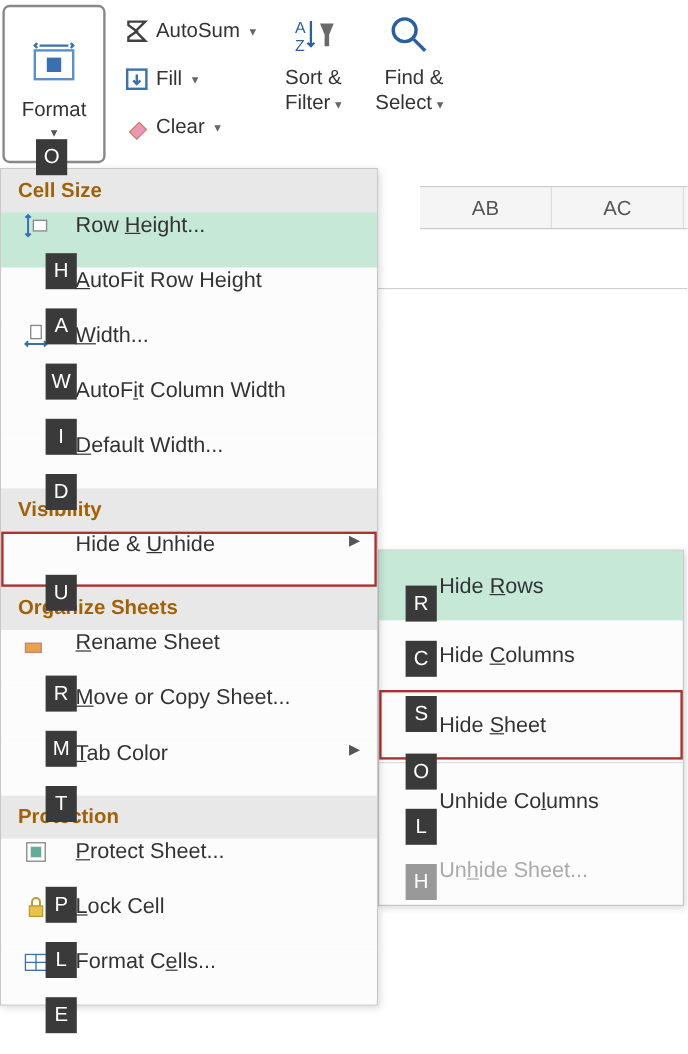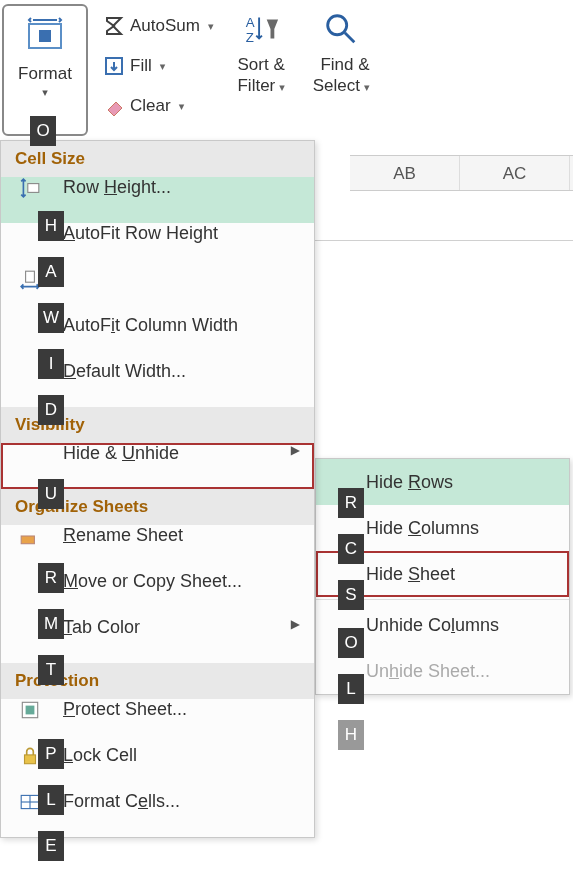--- a/index.html
+++ b/index.html
@@ -1,20 +1,20 @@
 <!DOCTYPE html>
 <html><head>
 <meta charset="utf-8">
 <style>
 * { margin: 0; padding: 0; box-sizing: border-box; font-family: 'Segoe UI', Tahoma, sans-serif; }
 body { background: #fff; width: 573px; height: 878px; position: relative; overflow: hidden; }
 
 .ribbon { display: flex; align-items: flex-start; padding: 4px 0 0 2px; background: #fff; height: 140px; }
 
-.format-btn { width: 86px; height: 132px; border: 2px solid #888; border-radius: 6px; background: #fff; display: flex; flex-direction: column; align-items: center; justify-content: flex-start; padding-top: 8px; cursor: pointer; position: relative; }
+.format-btn { width: 86px; height: 132px; border: 2px solid #888; border-radius: 6px; background: #fff; display: flex; flex-direction: column; align-items: center; justify-content: center; padding-top: 8px; cursor: pointer; position: relative; }
 .format-btn .fmt-icon { width: 44px; height: 44px; margin-bottom: 6px; }
 .format-btn .fmt-label { font-size: 17px; color: #333; }
 .format-btn .caret { font-size: 11px; color: #555; margin-top: 2px; }
 
 .ribbon-col { display: flex; flex-direction: column; gap: 8px; padding: 6px 10px 0 14px; }
 .ribbon-item { display: flex; align-items: center; gap: 4px; font-size: 17px; color: #333; cursor: pointer; height: 32px; }
 .ribbon-item .ic { width: 24px; height: 24px; display: inline-flex; align-items: center; justify-content: center; }
 .ribbon-item .caret { font-size: 11px; color: #666; margin-left: 4px; }
 
 .big-group { display: flex; flex-direction: column; align-items: center; padding: 4px 14px 0 14px; cursor: pointer; }
@@ -29,21 +29,21 @@
 .menu-item .mi-text { flex: 1; }
 .menu-item .mi-text u { text-decoration: underline; }
 .menu-item .arrow { position: absolute; right: 14px; font-size: 12px; color: #555; }
 .menu-item.hov { background: #c5e8d7; }
 .menu-item.boxed { outline: 2px solid #a93333; outline-offset: -2px; }
 
 .key { position: absolute; background: #3a3a3a; color: #fff; width: 26px; height: 30px; display: flex; align-items: center; justify-content: center; font-size: 17px; font-weight: 500; z-index: 50; }
 .key.dim { background: #999; }
 
 .submenu { position: absolute; left: 315px; top: 458px; width: 255px; background: #fcfcfc; border: 1px solid #c8c8c8; box-shadow: 2px 2px 6px rgba(0,0,0,0.15); z-index: 15; }
-.submenu .sm-item { height: 46px; display: flex; align-items: center; padding-left: 50px; font-size: 18px; color: #333; cursor: pointer; position: relative; }
+.submenu .sm-item { height: 58px; display: flex; align-items: center; padding-left: 50px; font-size: 18px; color: #333; cursor: pointer; position: relative; }
 .submenu .sm-item.hov { background: #c5e8d7; }
 .submenu .sm-item.boxed { outline: 2px solid #a93333; outline-offset: -2px; }
 .submenu .sm-item.dis { color: #aaa; cursor: default; }
 .submenu .sep { height: 1px; background: #ddd; margin: 2px 0; }
 
 .sheet-bg { position: absolute; left: 315px; top: 140px; right: 0; bottom: 0; background: #fff; z-index: 1; }
 .sheet-bg .rowline { position: absolute; left: 0; right: 0; height: 1px; background: #d0d0d0; }
 .colhdr { position: absolute; top: 155px; height: 36px; background: #f5f5f5; border-top: 1px solid #ccc; border-bottom: 1px solid #ccc; z-index: 2; display: flex; }
 .colhdr .ch { width: 110px; text-align: center; line-height: 36px; font-size: 17px; color: #555; border-right: 1px solid #ddd; }
 </style>
@@ -144,20 +144,21 @@
     <span class="mi-icon"></span>
     <span class="mi-text"><u>A</u>utoFit Row Height</span>
   </div>
   <div class="menu-item">
     <span class="mi-icon">
         <svg viewBox="0 0 20 20">
           <path d="M2 16 H18 M4 14 L2 16 L4 18 M16 14 L18 16 L16 18" stroke="#3a6fb0" stroke-width="1.5" fill="none"></path>
           <rect x="6" y="2" width="8" height="10" fill="#fff" stroke="#888"></rect>
         </svg>
       </span>
+    <span class="mi-text"><u>W</u>idth...</span>
   </div>
   <div class="menu-item">
     <span class="mi-icon"></span>
     <span class="mi-text">AutoF<u>i</u>t Column Width</span>
   </div>
   <div class="menu-item">
     <span class="mi-icon"></span>
     <span class="mi-text"><u>D</u>efault Width...</span>
   </div>
 

